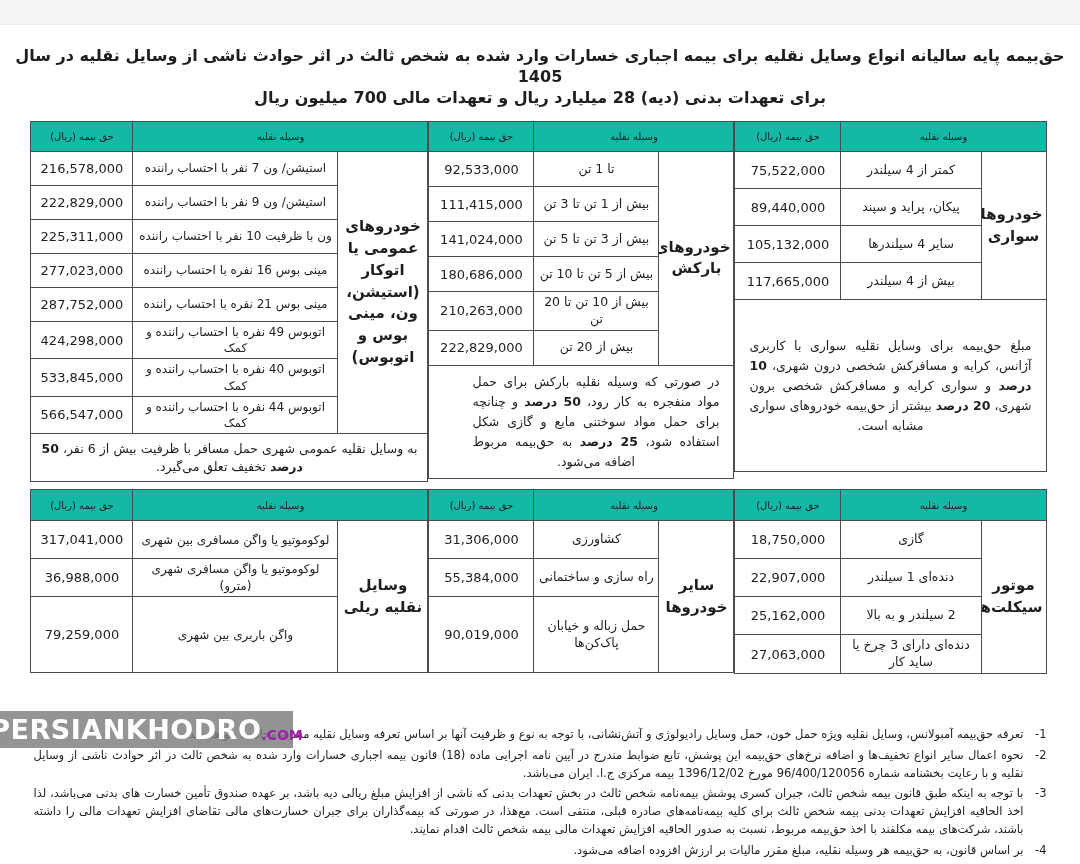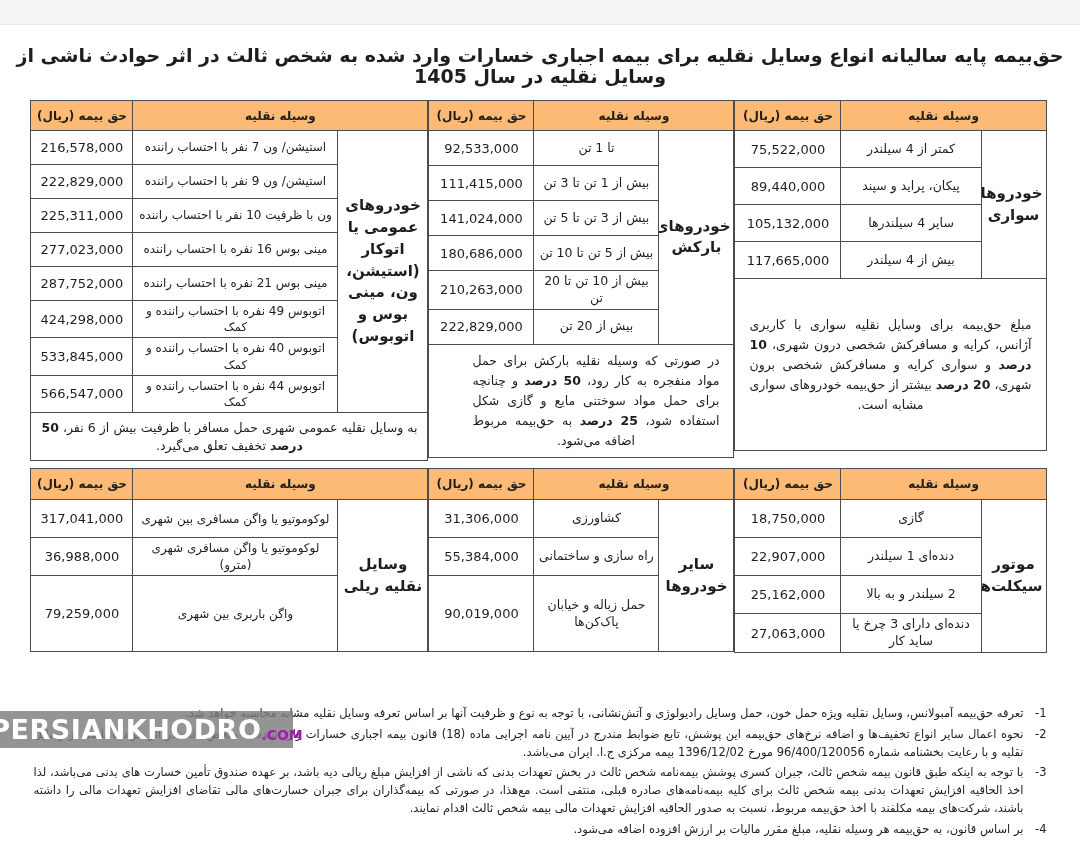--- a/index.html
+++ b/index.html
@@ -7,41 +7,41 @@
   body {
     font-family: "DejaVu Sans", sans-serif;
     background: #ffffff;
     color: #1e1e1e;
     overflow: hidden;
   }
   .page { position: relative; width: 1080px; height: 864px; background: #fff; }
   .topbar { height: 25px; background: #f4f4f4; border-bottom: 1px solid #ededed; }
 
   .title-block { direction: rtl; text-align: center; margin-top: 20px; }
-  .title-block div { font-weight: bold; font-size: 19px; line-height: 21px; }
+  .title-block div { font-weight: bold; font-size: 16px; line-height: 21px; }
 
   .tables {
     direction: rtl;
     display: flex;
     align-items: flex-start;
     width: 1013px;
     margin: 13px auto 0 auto;
   }
   .tables.second { margin-top: 7px; }
 
   table { border-collapse: collapse; table-layout: fixed; direction: rtl; }
   td, th {
     border: 1px solid #4c4c4c;
     text-align: center;
     vertical-align: middle;
     font-size: 12.5px;
     padding: 2px 4px;
     overflow: hidden;
   }
-  th { background: #fdba74; font-weight: bold; height: 30px; font-size: 12px; }
+  th { background: #14b8a6; font-weight: normal; height: 30px; font-size: 10px; }
   .second th { height: 31px; }
 
   .glabel { font-weight: bold; font-size: 15px; line-height: 1.45; padding: 2px 3px; }
   .num { font-size: 13px; direction: ltr; text-align: center; }
   .veh { font-size: 12.5px; line-height: 1.35; margin-left: 43px; }
   .public-tbl .veh, .rail-tbl .veh { font-size: 12px; }
 
   tr.r37 { height: 37px; }
   tr.r35 { height: 35px; }
   tr.r34 { height: 34px; }
@@ -101,20 +101,21 @@
 </style>
 </head>
 <body>
 
 <div class="page">
 
   <div class="topbar"></div>
 
   <div class="title-block">
     <div>حق‌بیمه پایه سالیانه انواع وسایل نقلیه برای بیمه اجباری خسارات وارد شده به شخص ثالث در اثر حوادث ناشی از وسایل نقلیه در سال 1405</div>
+    <div>برای تعهدات بدنی (دیه) 28 میلیارد ریال و تعهدات مالی 700 میلیون ریال</div>
   </div>
 
   <div class="tables">
 
     <table class="passenger-tbl" style="width:311px">
       <colgroup>
           <col style="width:65px">
           <col style="width:140px">
           <col style="width:106px">
         </colgroup>

